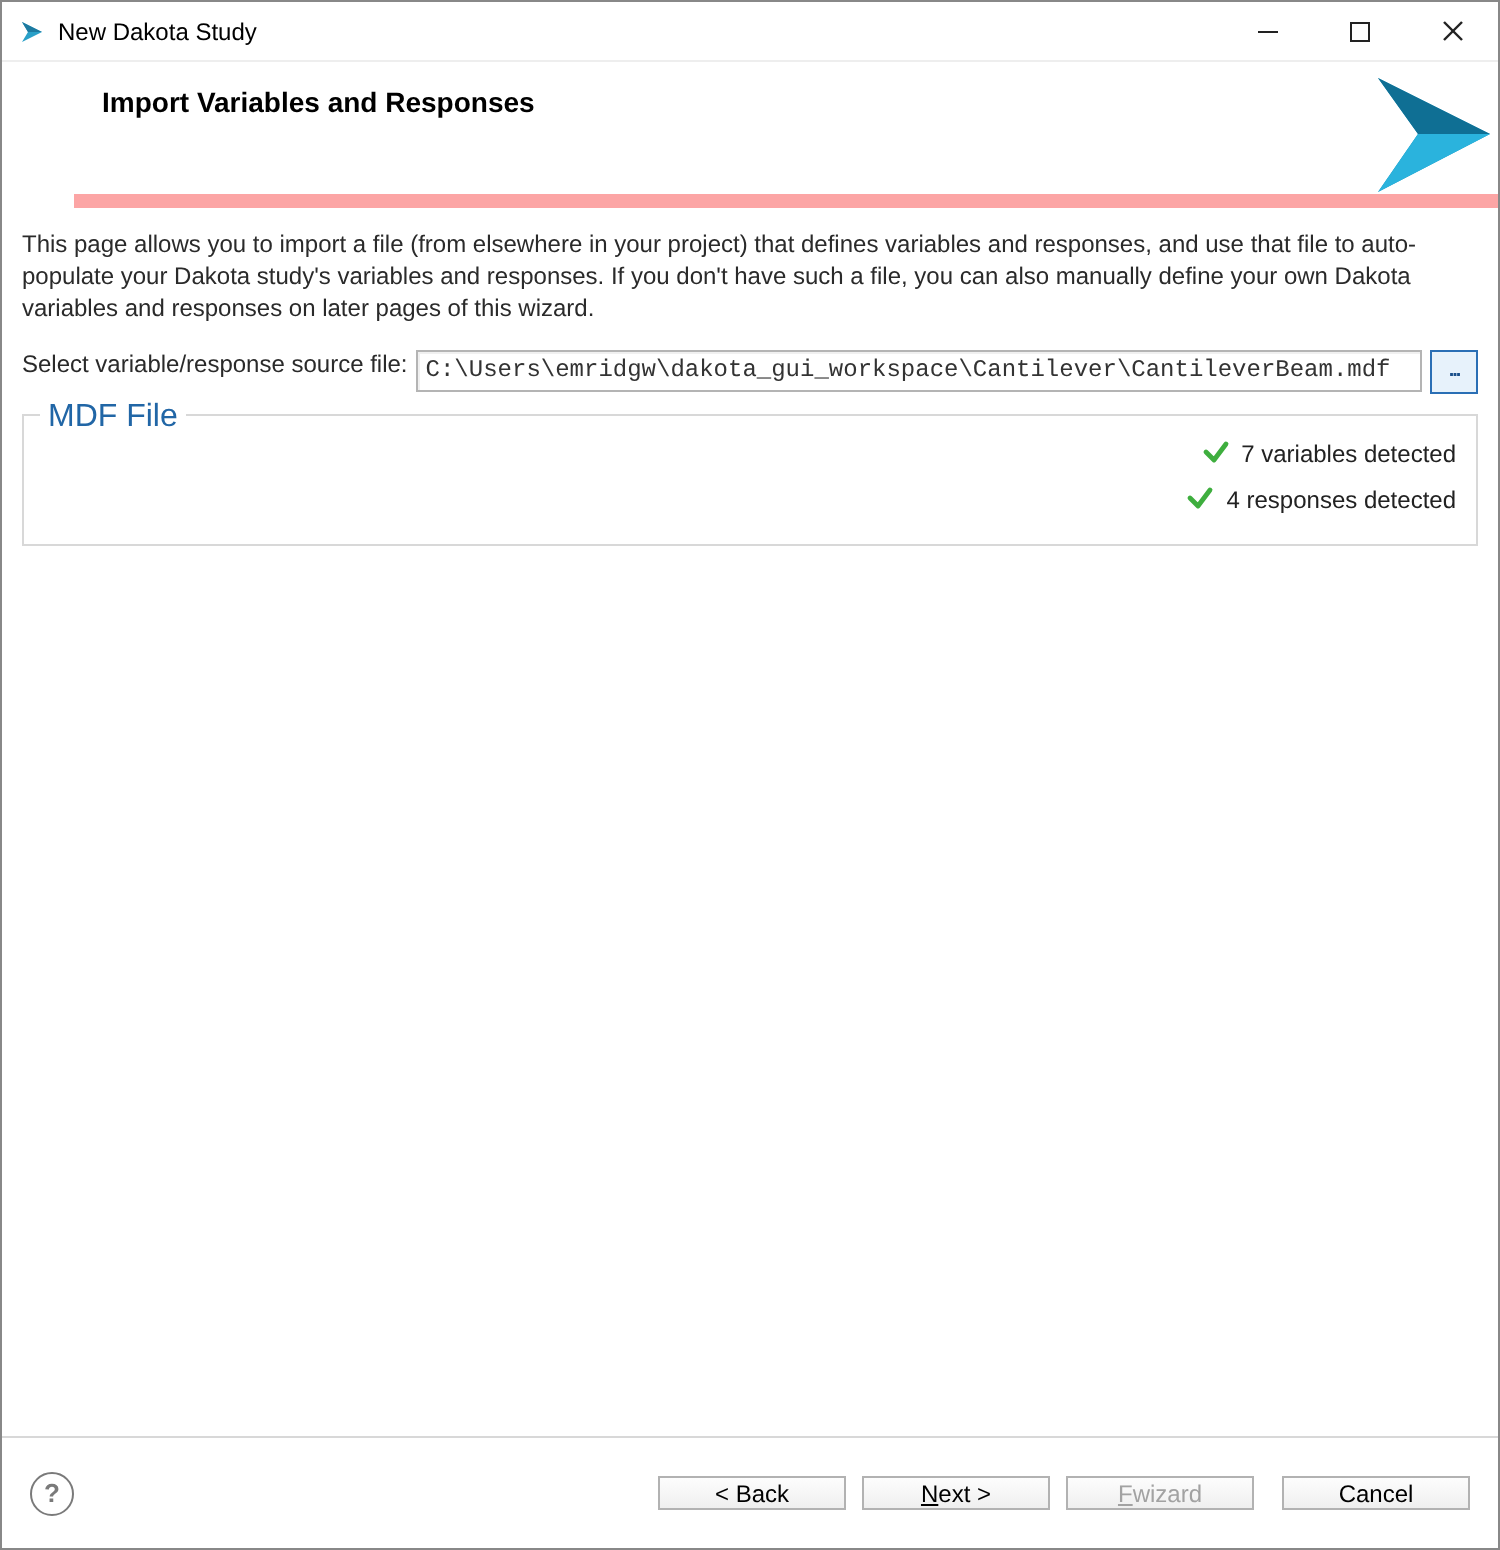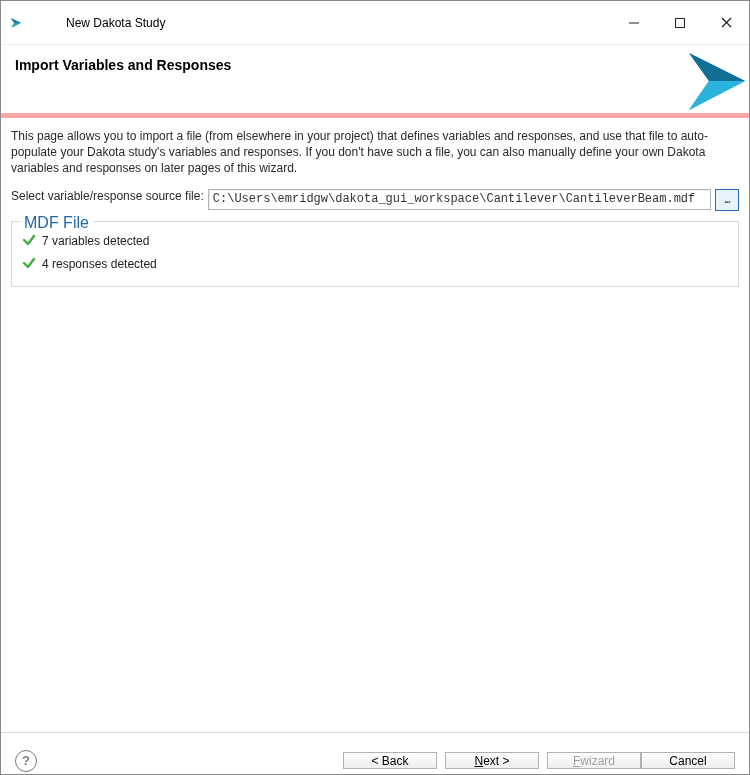--- a/index.html
+++ b/index.html
@@ -7,27 +7,26 @@
     margin: 0;
     font-family: "Segoe UI", Tahoma, sans-serif;
     font-size: 12px;
     background: #ffffff;
     width: 750px;
     height: 775px;
     overflow: hidden;
     border: 1px solid #888;
   }
   .titlebar {
-    height: 44px;
+    height: 30px;
     background: #ffffff;
     display: flex;
     align-items: center;
     padding: 0 0 0 8px;
     border-bottom: 1px solid #eee;
-    gap: 37px;
   }
   .titlebar .title {
     flex: 1;
     font-size: 12px;
     color: #000;
   }
   .titlebar .win-controls {
     display: flex;
   }
   .win-btn {
@@ -36,22 +35,23 @@
     display: flex;
     align-items: center;
     justify-content: center;
     font-size: 13px;
     color: #222;
   }
   .header-banner {
     background: #ffffff;
     padding: 12px 14px 14px 14px;
     position: relative;
-    border-bottom: 5px solid #fca5a5;
+    border-bottom: 7px solid #fca5a5;
     height: 73px;
+    margin-left: 36px;
   }
   .header-title {
     font-weight: bold;
     font-size: 14px;
     color: #000;
   }
   .header-logo {
     position: absolute;
     right: 0;
     top: 0;
@@ -114,20 +114,21 @@
     padding: 0 4px;
     color: #2166a6;
     font-size: 16px;
   }
   .detect-row {
     display: flex;
     align-items: center;
     gap: 6px;
     padding: 3px 0;
     color: #222;
+    justify-content: flex-end;
   }
   .buttonbar {
     border-top: 1px solid #d8d8d8;
     height: 56px;
     display: flex;
     align-items: center;
     padding: 0 14px;
   }
   .help-icon {
     width: 22px;
@@ -150,21 +151,21 @@
     background: linear-gradient(#fdfdfd, #efefef);
     font-family: inherit;
     font-size: 12px;
     cursor: pointer;
   }
   .wiz-btn.disabled {
     color: #a2a2a2;
     cursor: default;
   }
   .wiz-btn .ul { text-decoration: underline; }
-  .cancel-gap { margin-left: 0; }
+  .cancel-gap { margin-left: 14px; }
 </style>
 </head>
 <body>
 
 <div class="titlebar">
   <span style="margin-right:6px; display:inline-flex;">
     <svg width="14" height="14" viewBox="0 0 14 14">
       <polygon points="2,2 12,7 2,12 5,7" fill="#2aa0c8"></polygon>
       <polygon points="2,2 12,7 5,7" fill="#1d7aa0"></polygon>
     </svg>

